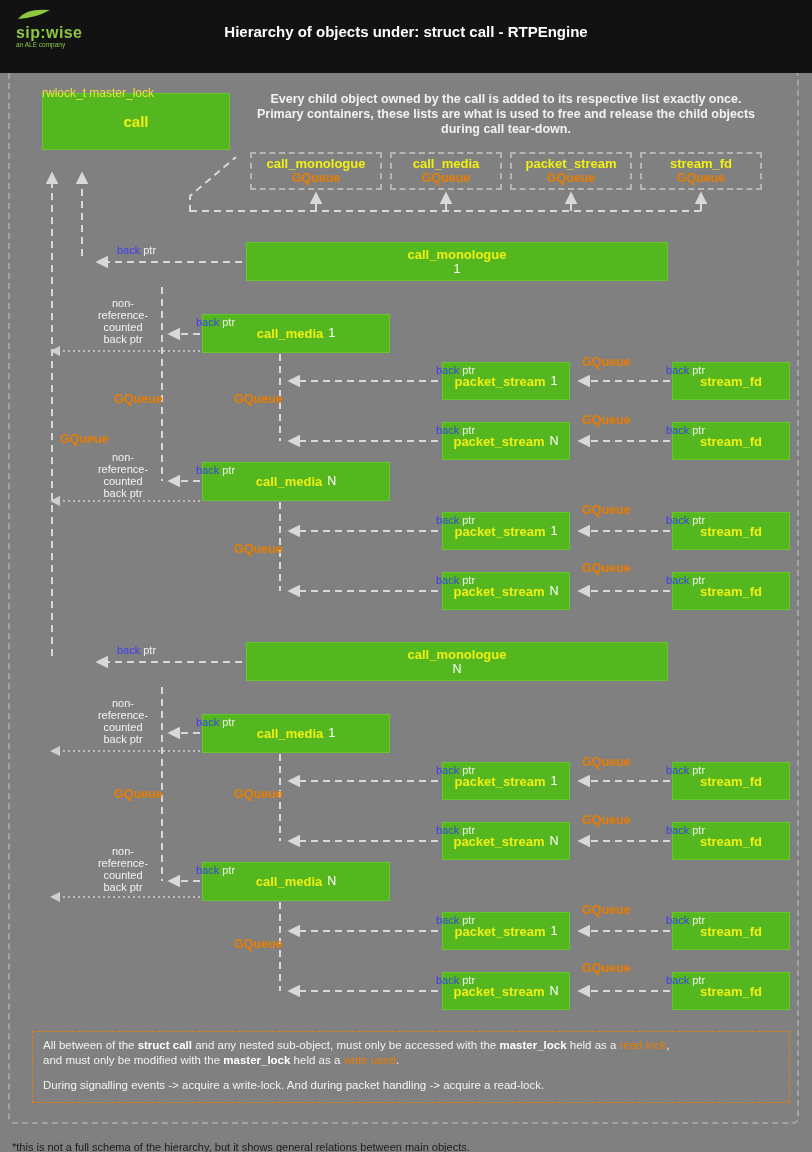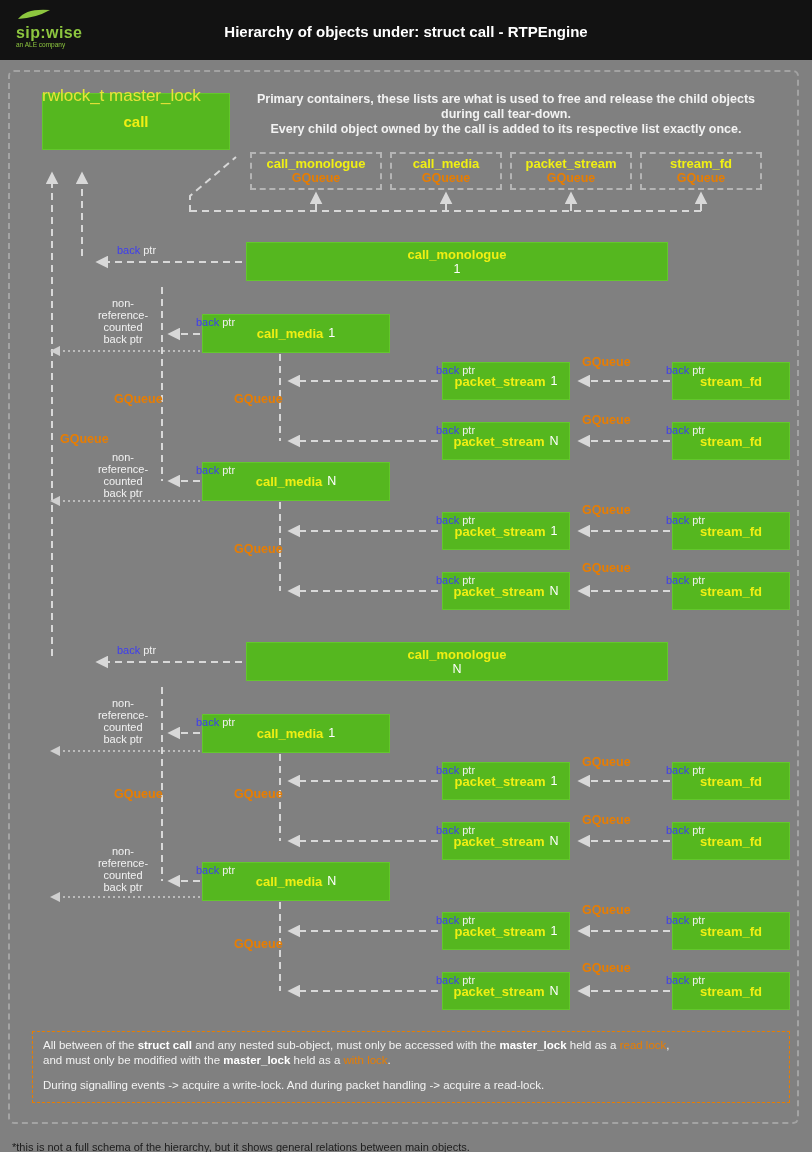--- a/index.html
+++ b/index.html
@@ -6,21 +6,21 @@
   html,body { width:812px; height:1152px; }
   body {
     position:relative;
     background:#808080;
     font-family:"Liberation Sans", sans-serif;
     overflow:hidden;
   }
 
   
   header {
-    position:absolute; left:0; top:0; width:812px; height:60px;
+    position:absolute; left:0; top:0; width:812px; height:73px;
     background:#121212; z-index:6;
   }
   .hdr-title {
     position:absolute; left:0; right:0; top:23px; text-align:center;
     color:#ffffff; font-size:15px; font-weight:bold;
   }
   .logo { position:absolute; left:16px; top:7px; width:110px; }
   .logo-brand { color:#8dc63f; font-weight:bold; font-size:16px; line-height:15px; letter-spacing:.4px; }
   .logo-tag { color:#8dc63f; font-size:6.5px; margin-top:1px; }
 
@@ -44,21 +44,21 @@
   
   .dashedbox {
     position:absolute; border:2px dashed #b5b5b5;
     display:flex; flex-direction:column; align-items:center; justify-content:center;
     z-index:2;
   }
   .dashedbox .nm { color:#f0ef13; font-weight:bold; font-size:13px; line-height:15px; }
   .dashedbox .tq { color:#e87d00; font-weight:bold; font-size:12.5px; line-height:15px; }
 
   
-  .rwlock { position:absolute; left:42px; top:86px; color:#e8e23a; font-size:17px; z-index:4; }
+  .rwlock { position:absolute; left:42px; top:86px; color:#e8e23a; font-size:12px; z-index:4; }
   .intro {
     position:absolute; left:250px; top:92px; width:512px; text-align:center;
     color:#f2f2f2; font-size:12.5px; font-weight:bold; line-height:15px; z-index:4;
   }
   .intro div { margin-bottom:0px; }
   .bp { position:absolute; font-size:11px; white-space:nowrap; z-index:4; }
   .bp .b { color:#3d3df0;text-align:center; }
   .bp .p { color:#efefef; margin-left:3px; }
   .gq { position:absolute; color:#e87d00; font-weight:bold; font-size:12.5px; z-index:4; white-space:nowrap; }
   .nonref {
@@ -94,22 +94,22 @@
     <div class="logo-brand">sip:wise</div>
     <div class="logo-tag">an ALE company</div>
   </div>
   <div class="hdr-title">Hierarchy of objects under: struct call - RTPEngine</div>
 </header>
 
 <div class="outer"></div>
 
 <div class="rwlock">rwlock_t master_lock</div>
 <div class="intro">
+  <div>Every child object owned by the call is added to its respective list exactly once.</div>
   <div>Primary containers, these lists are what is used to free and release the child objects during call tear-down.</div>
-  <div>Every child object owned by the call is added to its respective list exactly once.</div>
 </div>
 
 <div class="gbox col call-box" style="left:42px;top:93px;width:188px;height:57px">
   <span class="nm">call</span>
 </div>
 
 <div class="dashedbox" style="left:250px;top:152px;width:132px;height:38px">
   <span class="nm">call_monologue</span>
   <span class="tq">GQueue</span>
 </div>
@@ -328,18 +328,18 @@
     <path d="M200 751 L52 751" marker-end="url(#arrd)"></path>
     <path d="M200 897 L52 897" marker-end="url(#arrd)"></path>
   </g>
 </svg>
 
 <div class="note">
   <div class="note-line">
     <span>All between of the </span><b>struct call</b><span> and any nested sub-object, must only be accessed with the </span><b>master_lock</b><span> held as a </span><span class="olink">read lock</span><span>,</span>
   </div>
   <div class="note-line">
-    <span>and must only be modified with the </span><b>master_lock</b><span> held as a </span><span class="olink">with lock</span><span>.</span>
+    <span>and must only be modified with the </span><b>master_lock</b><span> held as a </span><span class="olink">write used</span><span>.</span>
   </div>
   <div class="note-line note-gap">During signalling events -&gt; acquire a write-lock. And during packet handling -&gt; acquire a read-lock.</div>
 </div>
 
 <div class="footnote">*this is not a full schema of the hierarchy, but it shows general relations between main objects.</div>
 
 </body></html>

